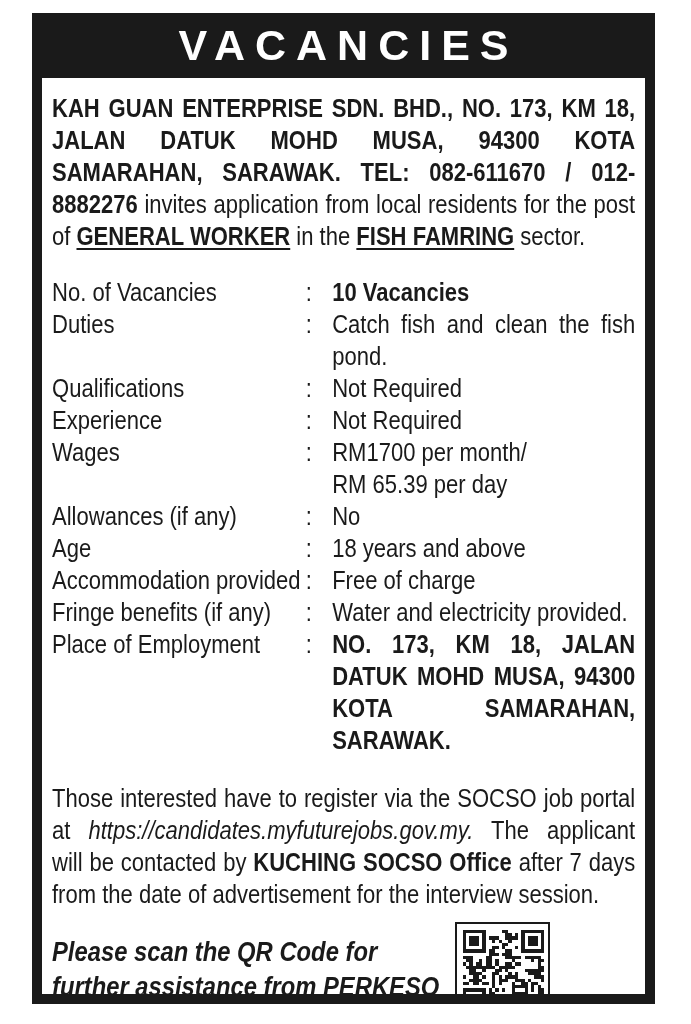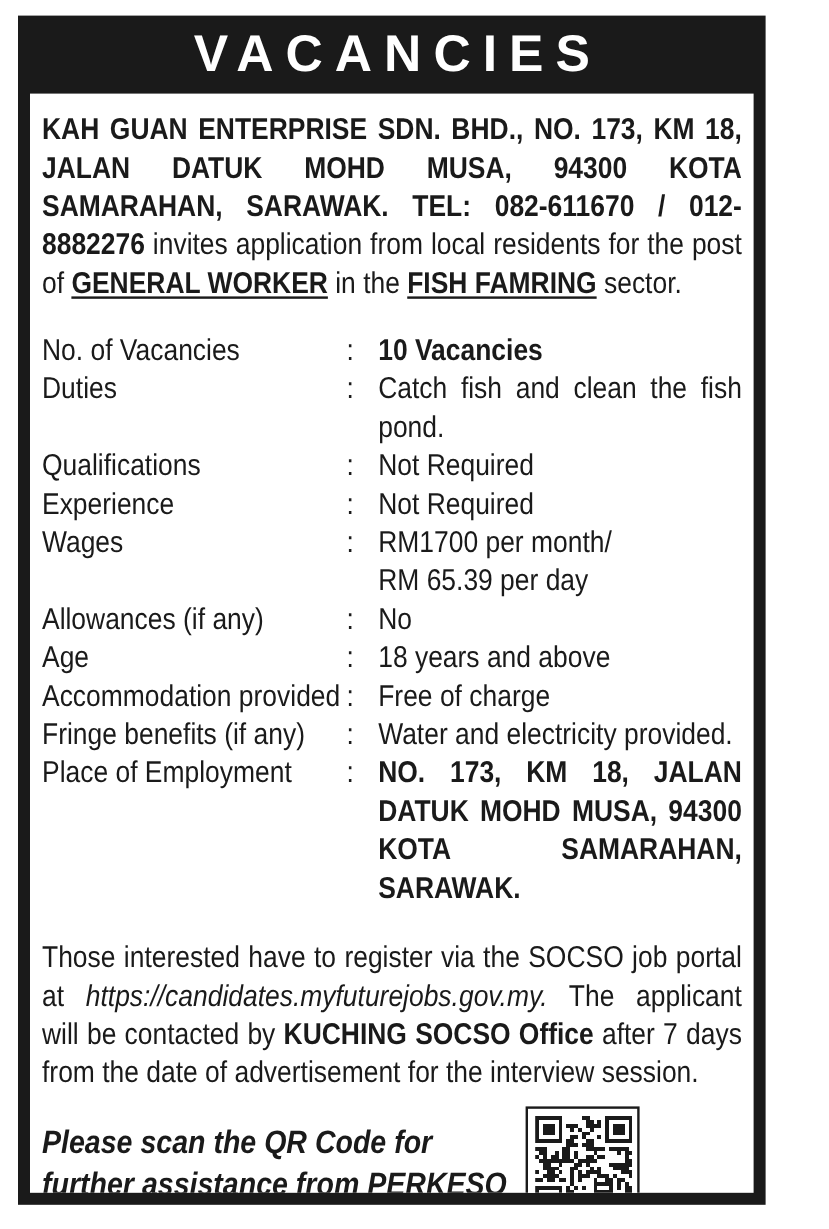--- a/index.html
+++ b/index.html
@@ -6,21 +6,21 @@
   html, body {
     width: 691px; height: 1024px;
     background: #ffffff;
     font-family: "Liberation Sans", sans-serif;
     color: var(--ink, #1a1a1a);
     position: relative;
     overflow: hidden;
   }
   .ad {
     position: absolute;
-    left: 15px; top: 13px;
+    left: 32px; top: 13px;
     width: 623px; height: 991px;
     background: var(--ink, #1a1a1a);
   }
   .title-band {
     height: 65px;
     display: flex; align-items: center; justify-content: center;
     color: #ffffff;
     font-weight: 700;
     font-size: 43px;
     letter-spacing: 10px;

